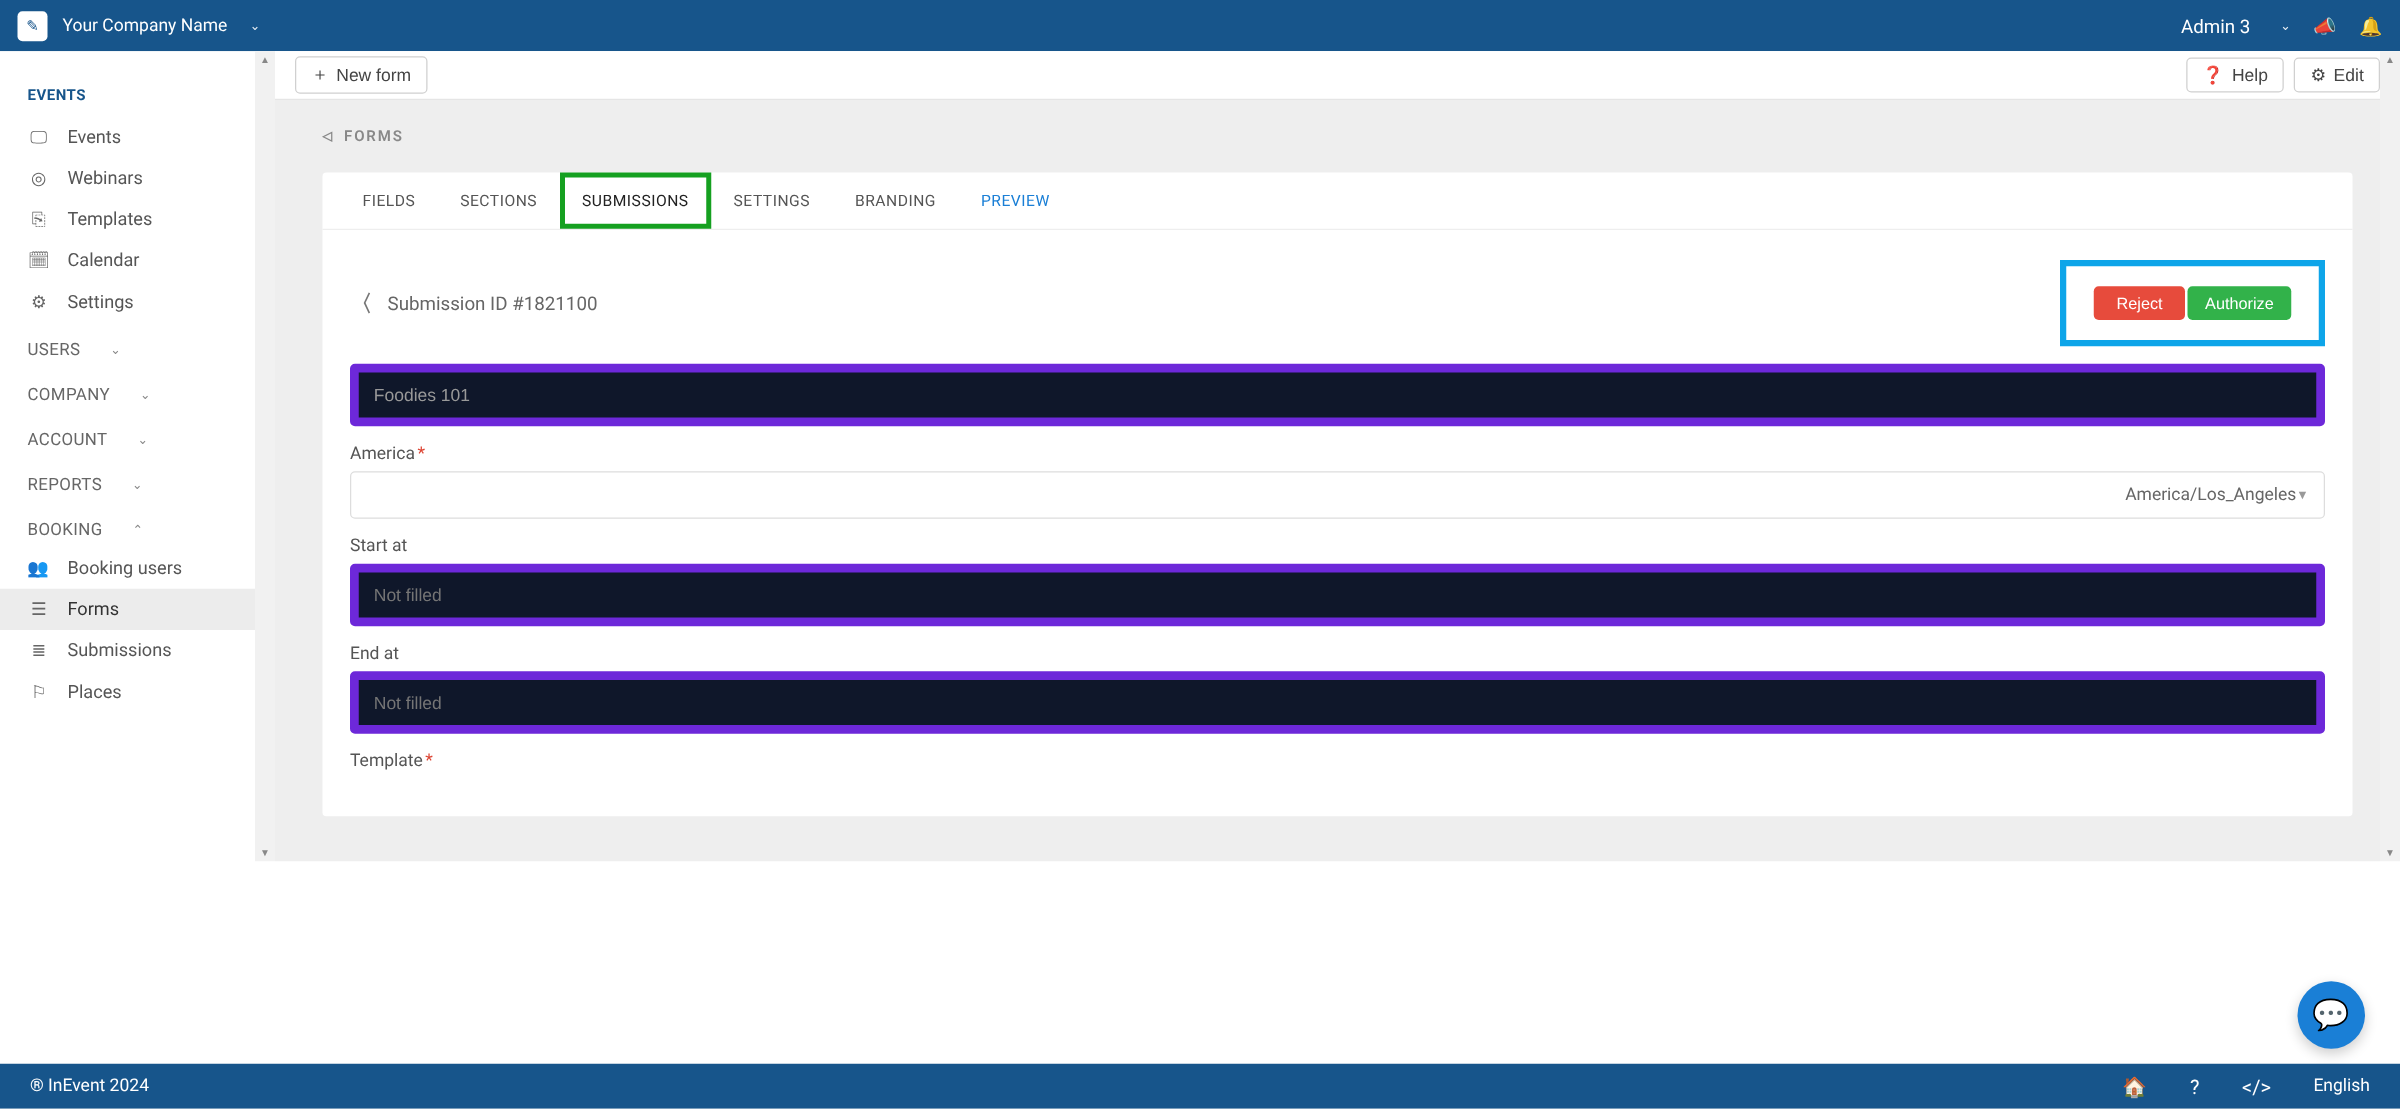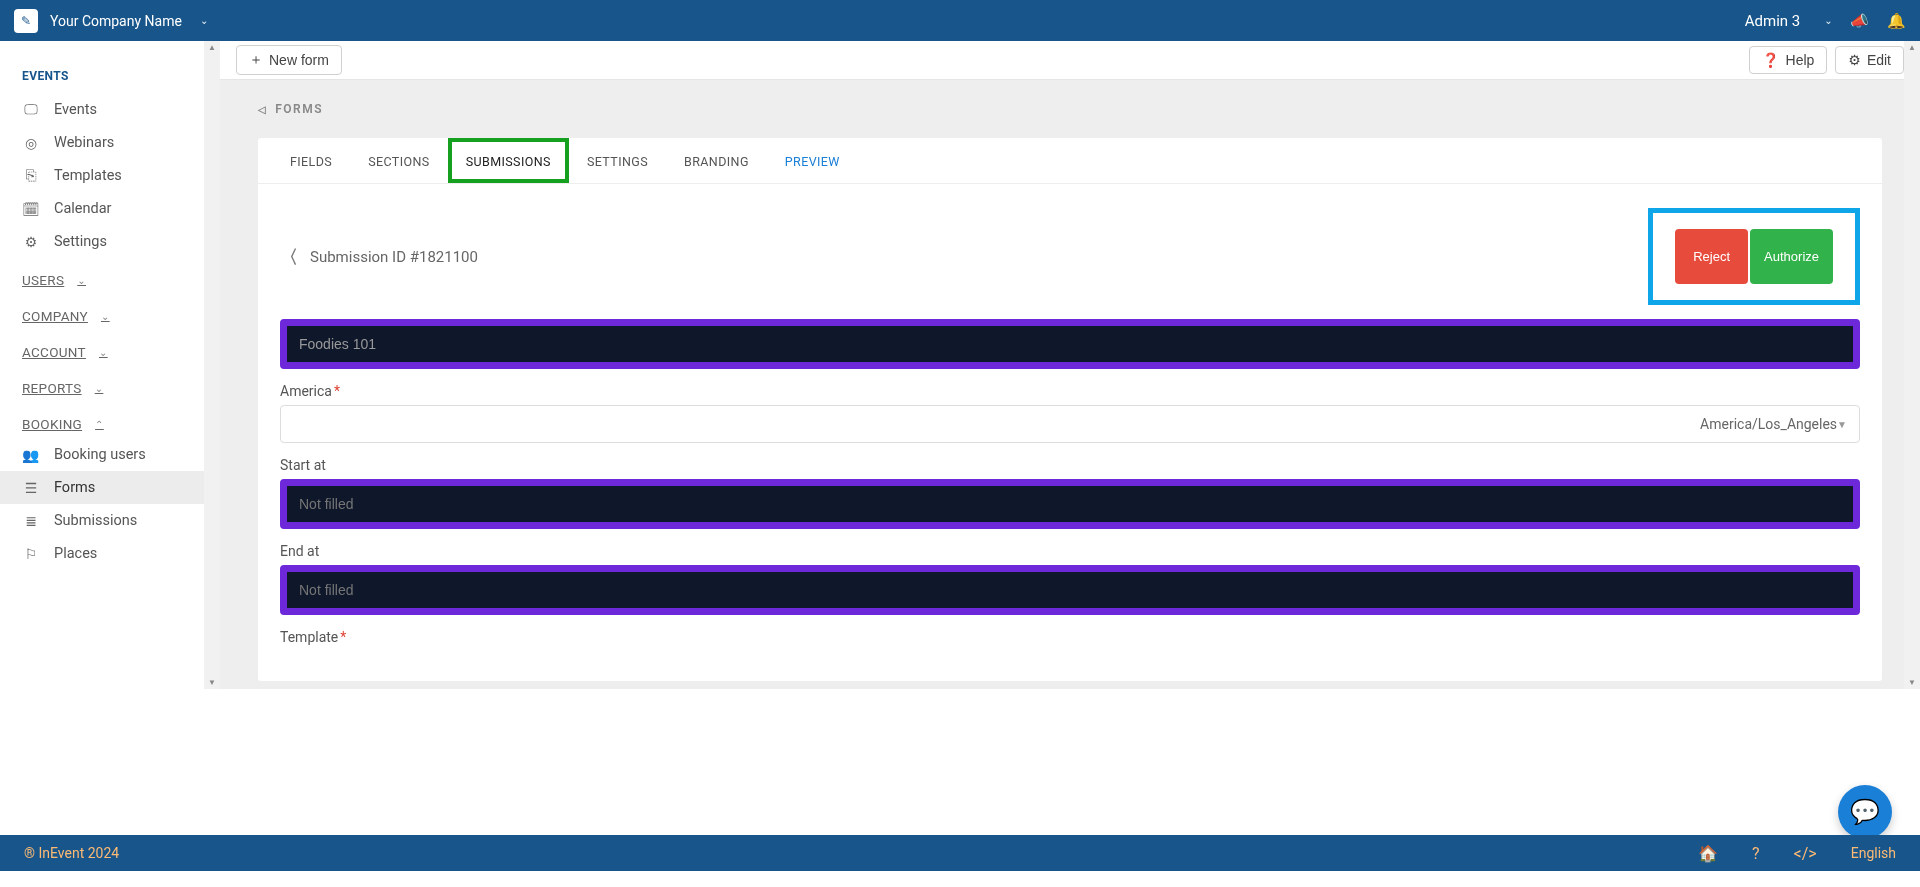--- a/index.html
+++ b/index.html
@@ -11,21 +11,21 @@
 .topbar-right { display:flex; align-items:center; gap:18px; font-size:15px;}
 .topbar-right .icon { opacity:.95;}
 .layout { display:flex; height: 648px; }
 .sidebar-wrap { width: 220px; background:#fff; position:relative; display:flex; }
 .sidebar { width: 204px; height:100%; overflow-y:auto; padding-top:18px; }
 .sidebar-scroll-gutter { width:16px; background:#f1f1f1; display:flex; flex-direction:column; align-items:center; justify-content:space-between; font-size:8px; color:#888; padding:2px 0;}
 .sidebar-section-title { font-size:12px; font-weight:700; color:#17558b; letter-spacing:.4px; padding:10px 22px 10px; }
 .sidebar-item { display:flex; align-items:center; gap:14px; padding:8px 22px; color:#555; cursor:pointer; font-size:14.5px;}
 .sidebar-item.active { background:#ececec; color:#333;}
 .icon-slot { width:18px; display:inline-flex; justify-content:center; font-size:14px; color:#666;}
-.sidebar-group { padding:14px 22px 6px; color:#666; font-size:13.5px; letter-spacing:.3px; display:flex; align-items:center; gap:13px; cursor:pointer;text-decoration:underline;}
+.sidebar-group { padding:14px 22px 6px; color:#666; font-size:13.5px; letter-spacing:.3px; display:flex; align-items:center; gap:24px; cursor:pointer;}
 .sidebar-group .chev2 { font-size:10px; color:#888;}
 .main-area { flex:1; background:#fff; display:flex; flex-direction:column; position:relative;}
 .main-scroll-gutter { position:absolute; right:0; top:0; bottom:0; width:16px; background:#f1f1f1; display:flex; flex-direction:column; align-items:center; justify-content:space-between; font-size:8px; color:#888; padding:2px 0;}
 .toolbar { height:39px; border-bottom:1px solid #e5e5e5; display:flex; align-items:center; padding:0 16px; justify-content:space-between; background:#fff;}
 .toolbar-left button, .toolbar-right button { background:#fff; border:1px solid #d0d0d0; border-radius:4px; padding:5px 12px; font-size:14px; color:#444; cursor:pointer; display:inline-flex; align-items:center; gap:6px;}
 .toolbar-right { display:flex; gap:8px;}
 .content { flex:1; overflow-y:auto; background:#eeeeee; padding:0; margin-right:16px;}
 .page-header { padding:22px 38px 4px; }
 .breadcrumb { font-size:12px; letter-spacing:1.5px; color:#888; font-weight:600; display:flex; align-items:center; gap:8px;}
 .breadcrumb .back-tri { font-size:10px;}
@@ -33,27 +33,27 @@
 .panel { background:#fff; margin:18px 22px 0 38px; border-radius:3px; padding-bottom:30px;}
 .tabs { display:flex; border-bottom:1px solid #eee; padding:0 14px;}
 .tab { padding:16px 18px 14px; font-size:12.5px; letter-spacing:.4px; color:#555; cursor:pointer;}
 .tab.highlight { border:4px solid #15a020; color:#222; padding:12px 14px 10px;}
 .tab.link { color:#1a7fd6;}
 .sub-header { display:flex; align-items:center; justify-content:space-between; padding:24px 22px 6px;}
 .sub-header-left { display:flex; align-items:center; gap:12px; color:#666; font-size:15px;}
 .sub-header-left .chev-left { font-size:18px; font-weight:bold; color:#777;}
 .action-box { border:5px solid #0ea5e9; padding:16px 22px; display:flex; gap:2px;}
 .btn-reject { background:#e74b3c; color:#fff; border:none; border-radius:4px; padding:6px 18px; font-size:13px; cursor:pointer;}
-.btn-auth { background:#32b24a; color:#fff; border:none; border-radius:4px; padding:20px 14px; font-size:13px; cursor:pointer;}
+.btn-auth { background:#32b24a; color:#fff; border:none; border-radius:4px; padding:6px 14px; font-size:13px; cursor:pointer;}
 .form-block { padding:8px 22px 0;}
 .form-label { font-size:14px; color:#555; margin-top:14px; margin-bottom:6px; display:block;}
 .req { color:#d43; margin-left:2px;}
 .form-input { width:100%; border:7px solid #6d28d9; border-radius:4px; padding:10px 12px; font-size:14px; color:#888; background:#0f172a;}
 .form-select { width:100%; border:1px solid #ddd; border-radius:4px; padding:10px 12px; font-size:14px; color:#666; background:#fff; display:flex; justify-content:flex-end; align-items:center;}
-.footer { position:absolute; left:0; right:0; bottom:16px; height:36px; background:#17558b; color:#fdba74; display:flex; align-items:center; justify-content:space-between; padding:0 24px; font-size:14px;}
+.footer { position:absolute; left:0; right:0; bottom:0; height:36px; background:#17558b; color:#ffffff; display:flex; align-items:center; justify-content:space-between; padding:0 24px; font-size:14px;}
 .footer-right { display:flex; align-items:center; gap:34px;}
 .footer-right .ficon { font-size:16px;}
 .chatfab { position:absolute; right:28px; bottom:48px; width:54px; height:54px; border-radius:50%; background:#1a7fd6; display:flex; align-items:center; justify-content:center; color:#fff; font-size:24px; box-shadow:0 4px 10px rgba(0,0,0,.2); cursor:pointer;}
 </style>
 </head>
 <body>
 
 <div class="topbar">
   <div class="topbar-left">
     <div class="square-logo">✎</div>

